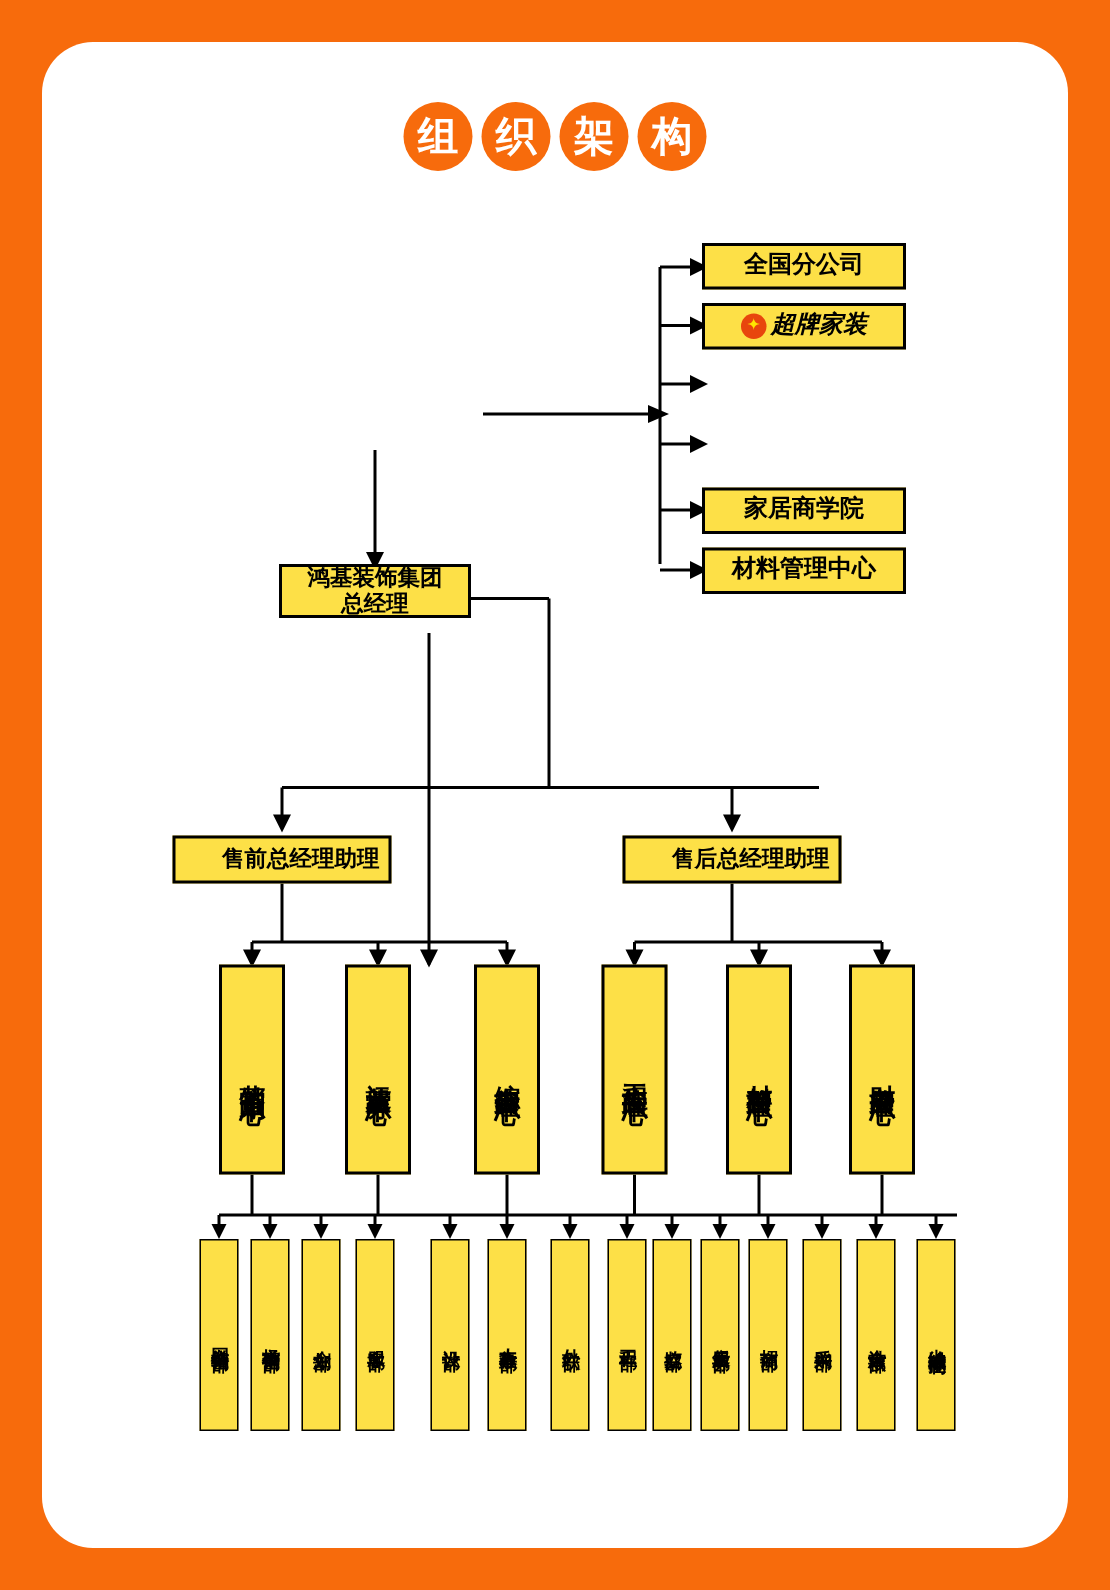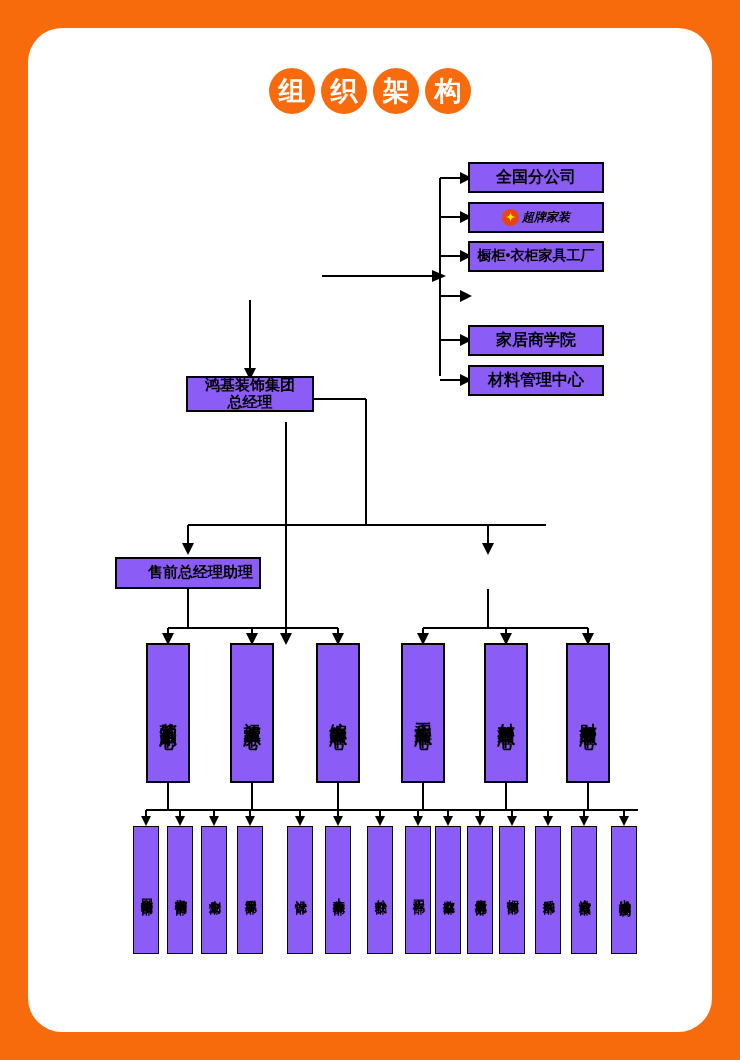--- a/index.html
+++ b/index.html
@@ -46,29 +46,28 @@
     font-weight: bold;
     display: flex;
     align-items: center;
     justify-content: center;
     line-height: 1;
   }
   
   .box {
     position: absolute;
     border: 2px solid #000000;
-    background: #8b5cf6;
+    background: #fde047;
     box-sizing: border-box;
     display: flex;
     align-items: center;
     justify-content: center;
     text-align: center;
     color: #000000;
     line-height: 1.15;
-    font-family: Liberation Serif, serif;
   }
   .box.thin { border-width: 1.5px; }
   
   #chairman {
     left: 160px;
     top: 224px;
     width: 134px;
     height: 48px;
     font-size: 27px;
     font-weight: bold;
@@ -136,21 +135,21 @@
     border-radius: 50%;
     background: #e8450d;
     display: inline-flex;
     align-items: center;
     justify-content: center;
     color: #ffe400;
     font-size: 11px;
     line-height: 1;
   }
   .brand-text {
-    font-size: 12px;
+    font-size: 16px;
     font-weight: bold;
     font-style: italic;
     color: #000;
   }
   
   #wires {
     position: absolute;
     left: 0; top: 0;
     width: 684px;
     height: 1004px;
@@ -269,30 +268,30 @@
     </svg>
 
 
     <div class="box rbox" style="top:134px">全国分公司</div>
 
     <div class="box rbox" id="brand-box" style="top:174px">
       <span class="logo-dot">✦</span>
       <span class="brand-text">超牌家装</span>
     </div>
 
-    <div class="box rbox small" style="top:213px">橱柜•衣柜家具工厂</div>
     <div class="box rbox" style="top:297px">家居商学院</div>
     <div class="box rbox" style="top:337px">材料管理中心</div>
 
     <div class="box" id="gm">
       <span>鸿基装饰集团</span>
       <span>总经理</span>
     </div>
 
     <div class="box asst" style="left:87px">售前总经理助理</div>
+    <div class="box asst" style="left:387px">售后总经理助理</div>
 
     <div class="box center-box" style="left:118px">营销企划中心</div>
     <div class="box center-box" style="left:202px">运营服务中心</div>
     <div class="box center-box" style="left:288px">综合管理中心</div>
     <div class="box center-box" style="left:373px">工程管理中心</div>
     <div class="box center-box" style="left:456px">材料管理中心</div>
     <div class="box center-box" style="left:538px">财务管理中心</div>
 
     <div class="box dept-box thin" style="left:105px">网络营销部</div>
     <div class="box dept-box thin" style="left:139px">市场营销部</div>

